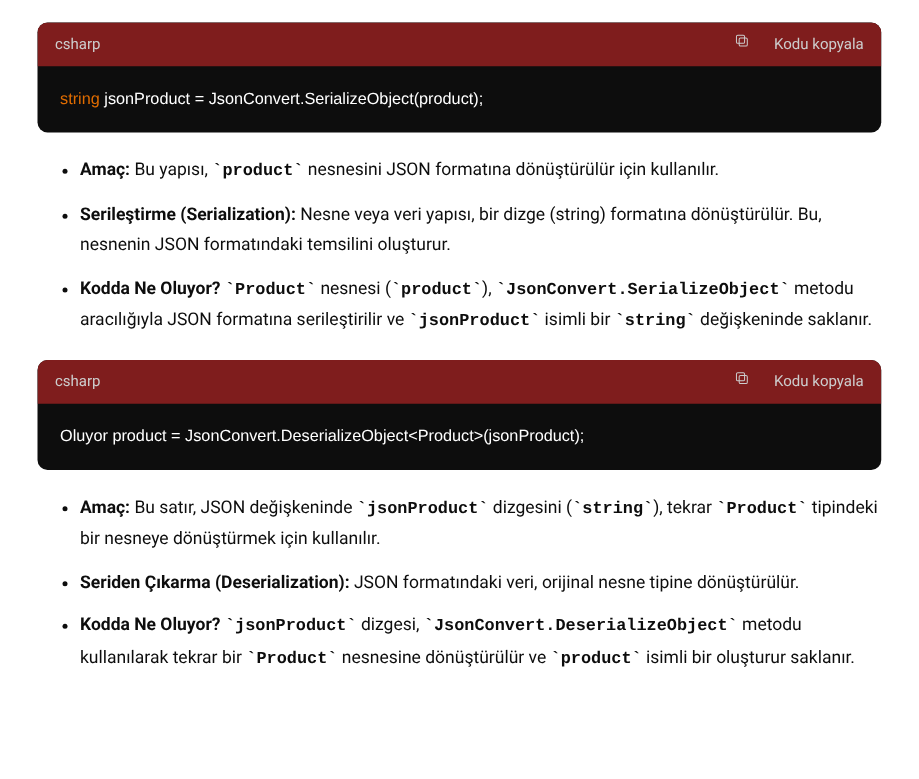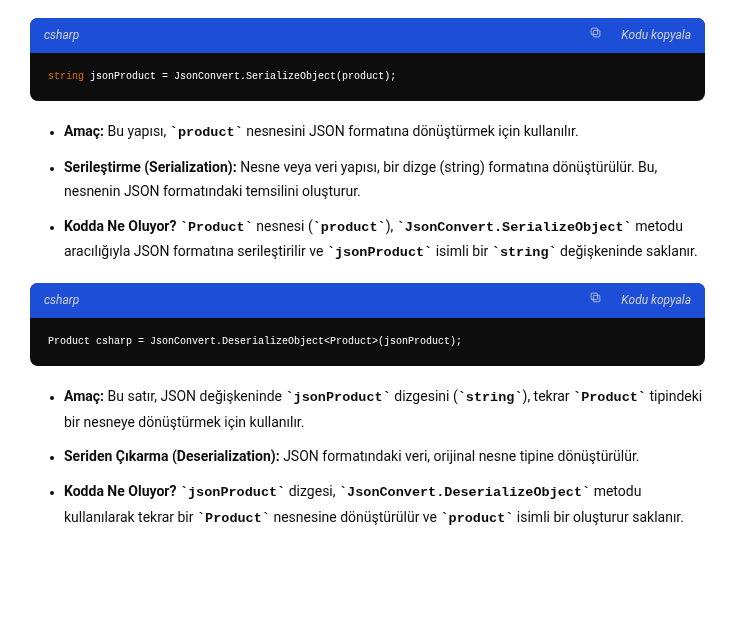--- a/index.html
+++ b/index.html
@@ -23,48 +23,47 @@
     font-weight: 700;
     font-size: 13.5px;
   }
   .codeblock {
     background: #0d0d0d;
     border-radius: 8px;
     overflow: hidden;
     margin: 8px 0 18px 0;
   }
   .codeblock-header {
-    background: #1d4ed8;
+    background: #7f1d1d;
     color: #cdcdcd;
     font-size: 12px;
     padding: 8px 14px;
     display: flex;
     justify-content: space-between;
     align-items: flex-start;
-    font-style: italic;
   }
   .copy-btn {
     display: flex;
     align-items: center;
     gap: 19px;
     color: #cdcdcd;
     font-size: 12px;
     cursor: pointer;
   }
   .copy-btn svg {
     width: 13px;
     height: 13px;
     stroke: #cdcdcd;
     fill: none;
     stroke-width: 1.5;
   }
   .codeblock-body {
     padding: 16px 18px;
-    font-family: Liberation Mono, monospace;
-    font-size: 10px;
+    font-family: Liberation Sans, sans-serif;
+    font-size: 13px;
     color: #ffffff;
     white-space: pre;
     overflow-x: auto;
   }
   .tok-type { color: #e06c00; }
   .tok-id   { color: #ffffff; }
   .tok-op   { color: #ffffff; }
   ul {
     padding-left: 34px;
     margin: 10px 0 18px 0;
@@ -87,35 +86,35 @@
           <span><svg viewBox="0 0 24 24">
               <rect x="8" y="8" width="12" height="12" rx="2"></rect>
               <rect x="4" y="4" width="12" height="12" rx="2"></rect>
             </svg></span>
           <span>Kodu kopyala</span>
         </span>
       </div>
       <div class="codeblock-body"><span class="tok-type">string</span> <span class="tok-id">jsonProduct</span> <span class="tok-op">=</span> <span class="tok-id">JsonConvert.SerializeObject(product);</span></div>
     </div>
     <ul>
-      <li><b>Amaç:</b><span> Bu yapısı, </span><code class="inline">`product`</code><span> nesnesini JSON formatına dönüştürmek için kullanılır.</span></li>
+      <li><b>Amaç:</b><span> Bu yapısı, </span><code class="inline">`product`</code><span> nesnesini JSON formatına dönüştürülür için kullanılır.</span></li>
       <li><b>Serileştirme (Serialization):</b><span> Nesne veya veri yapısı, bir dizge (string) formatına dönüştürülür. Bu, nesnenin JSON formatındaki temsilini oluşturur.</span></li>
       <li><b>Kodda Ne Oluyor?</b><span> </span><code class="inline">`Product`</code><span> nesnesi (</span><code class="inline">`product`</code><span>), </span><code class="inline">`JsonConvert.SerializeObject`</code><span> metodu aracılığıyla JSON formatına serileştirilir ve </span><code class="inline">`jsonProduct`</code><span> isimli bir </span><code class="inline">`string`</code><span> değişkeninde saklanır.</span></li>
     </ul>
     <div class="codeblock">
       <div class="codeblock-header">
         <span>csharp</span>
         <span class="copy-btn">
           <span><svg viewBox="0 0 24 24">
               <rect x="8" y="8" width="12" height="12" rx="2"></rect>
               <rect x="4" y="4" width="12" height="12" rx="2"></rect>
             </svg></span>
           <span>Kodu kopyala</span>
         </span>
       </div>
-      <div class="codeblock-body"><span class="tok-id">Product csharp </span><span class="tok-op">=</span><span class="tok-id"> JsonConvert.DeserializeObject&lt;Product&gt;(jsonProduct);</span></div>
+      <div class="codeblock-body"><span class="tok-id">Oluyor product </span><span class="tok-op">=</span><span class="tok-id"> JsonConvert.DeserializeObject&lt;Product&gt;(jsonProduct);</span></div>
     </div>
     <ul>
       <li><b>Amaç:</b><span> Bu satır, JSON değişkeninde </span><code class="inline">`jsonProduct`</code><span> dizgesini (</span><code class="inline">`string`</code><span>), tekrar </span><code class="inline">`Product`</code><span> tipindeki bir nesneye dönüştürmek için kullanılır.</span></li>
       <li><b>Seriden Çıkarma (Deserialization):</b><span> JSON formatındaki veri, orijinal nesne tipine dönüştürülür.</span></li>
       <li><b>Kodda Ne Oluyor?</b><span> </span><code class="inline">`jsonProduct`</code><span> dizgesi, </span><code class="inline">`JsonConvert.DeserializeObject`</code><span> metodu kullanılarak tekrar bir </span><code class="inline">`Product`</code><span> nesnesine dönüştürülür ve </span><code class="inline">`product`</code><span> isimli bir oluşturur saklanır.</span></li>
     </ul>
   </div>
 
 </body></html>

